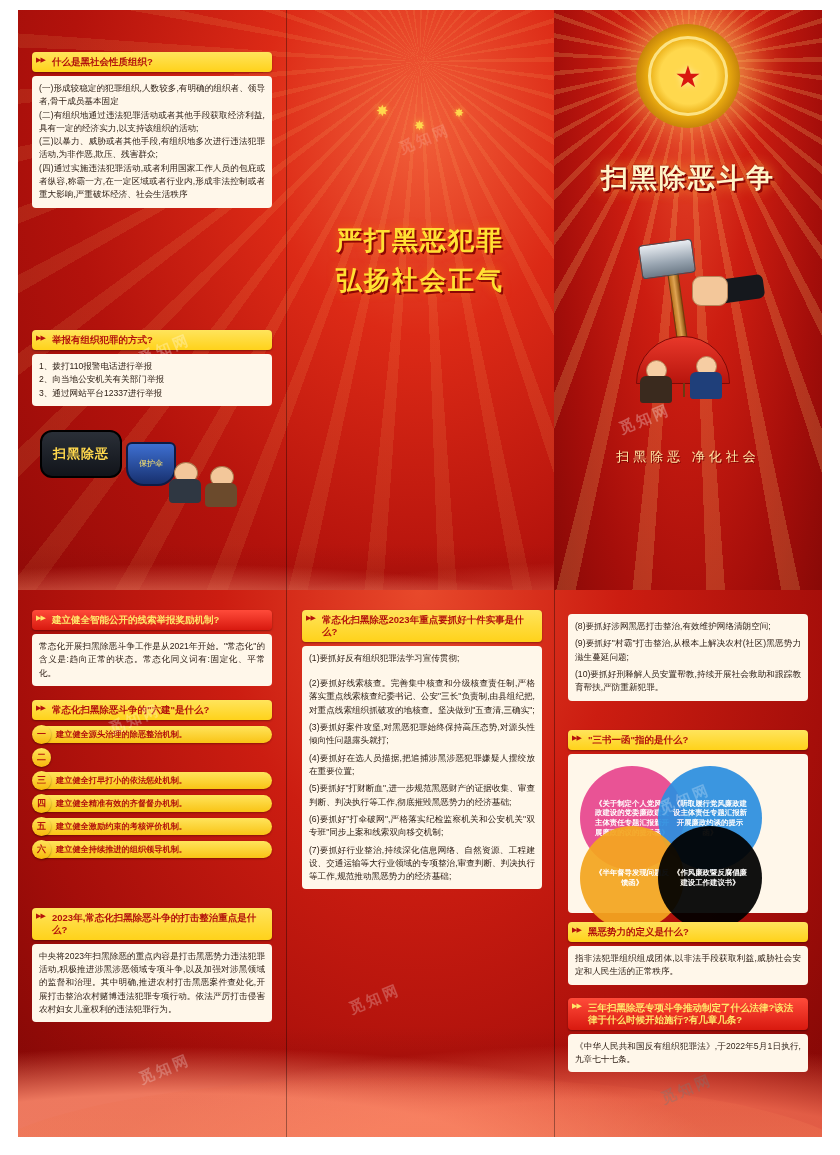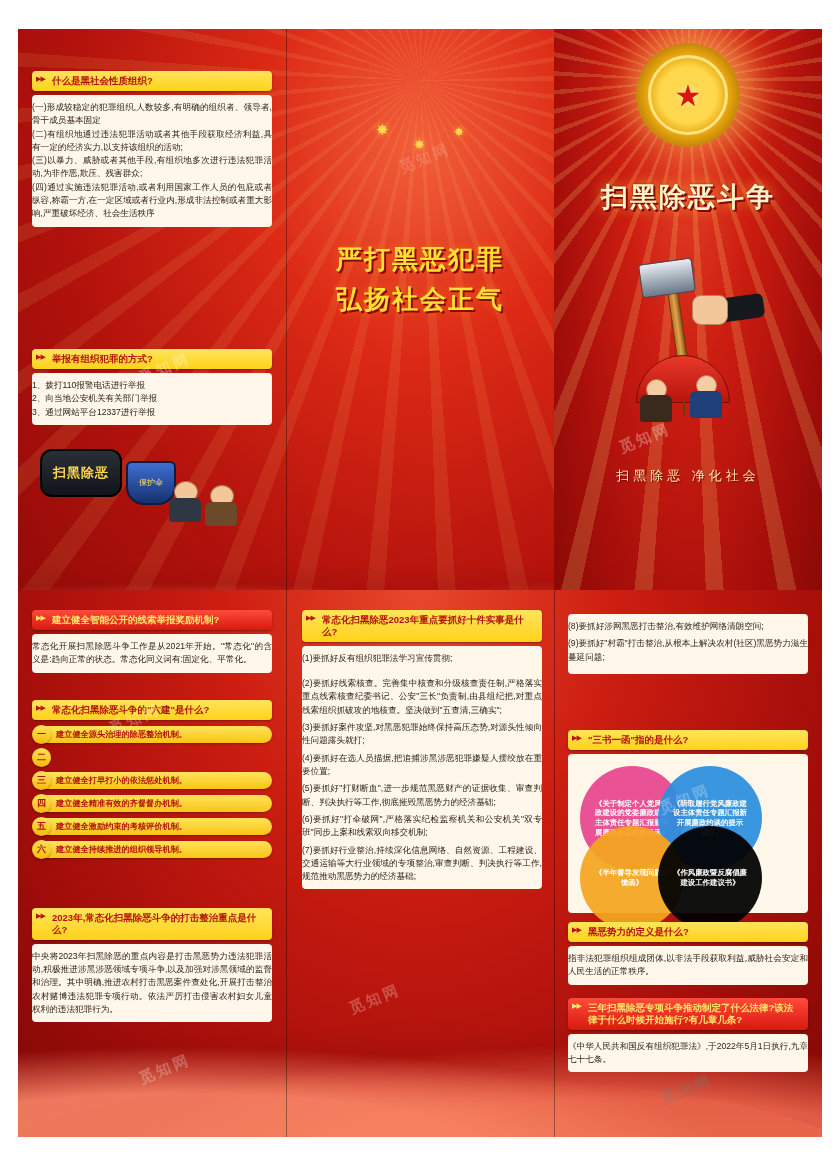--- a/index.html
+++ b/index.html
@@ -1,21 +1,21 @@
 <!DOCTYPE html>
 <html><head>
 <meta charset="utf-8">
 <style>
   html,body{margin:0;padding:0;background:#ffffff;}
   body{width:840px;height:1155px;font-family:"Liberation Sans","DejaVu Sans",sans-serif;-webkit-font-smoothing:antialiased;}
   .page{position:relative;width:840px;height:1155px;overflow:hidden;}
 
   
   .sheet{position:absolute;left:18px;width:804px;background:#c0160f;overflow:hidden;}
-  .sheet.top{top:29px;height:644px;}
+  .sheet.top{top:10px;height:644px;}
   .sheet.bottom{top:590px;height:547px;}
 
   .fold{position:absolute;top:0;bottom:0;width:1px;background:rgba(0,0,0,.35);}
 
   
   .redbg{position:absolute;inset:0;
      background:
        radial-gradient(ellipse at 50% 18%, #f2603a 0%, #dc2a16 28%, #b3120c 62%, #8d0907 100%);
   }
   .redbg2{position:absolute;inset:0;
@@ -38,21 +38,21 @@
      background:linear-gradient(to top,#f07a55,rgba(230,80,50,.15));opacity:.55;}
 
   
   .hdr{position:relative;background:linear-gradient(to bottom,#ffe45c,#ffd21a);
        color:#b3120c;font-weight:bold;border-radius:4px;padding:4px 6px 4px 20px;
        font-size:9.5px;line-height:1.25;box-shadow:0 1px 2px rgba(0,0,0,.35);}
   .hdr:before{content:"\25B6\25B6";position:absolute;left:4px;top:4px;font-size:7px;color:#b3120c;letter-spacing:-1px;}
   .hdr.red{background:linear-gradient(to bottom,#ff4b3a,#d8190f);color:#ffe66a;}
   .hdr.red:before{color:#ffe66a;}
 
-  .body-card{background:#fff7ea;border-radius:4px;margin-top:4px;padding:6px 0;
+  .body-card{background:#fff7ea;border-radius:4px;margin-top:4px;padding:6px 7px;
      color:#2a1b12;font-size:8.6px;line-height:1.55;text-align:justify;}
 
   
   .numlist{margin-top:5px;}
   .numrow{position:relative;display:flex;align-items:center;margin-bottom:4px;height:19px;}
   .numbadge{width:19px;height:19px;border-radius:50%;flex:0 0 19px;
      background:linear-gradient(to bottom,#ffe45c,#f7b80b);color:#b3120c;
      font-size:9px;font-weight:bold;display:flex;align-items:center;justify-content:center;
      box-shadow:0 1px 2px rgba(0,0,0,.4);z-index:2;}
   .numtext{flex:1;height:17px;margin-left:-9px;padding-left:14px;display:flex;align-items:center;
@@ -277,20 +277,21 @@
           <div>(7)要抓好行业整治,持续深化信息网络、自然资源、工程建设、交通运输等大行业领域的专项整治,审查判断、判决执行等工作,规范推动黑恶势力的经济基础;</div>
         </div>
       </div>
     </div>
 
     <div class="bcol" style="left:536px;width:268px">
       <div class="pad" style="top:20px">
         <div class="body-card">
           <div style="margin-bottom:4px">(8)要抓好涉网黑恶打击整治,有效维护网络清朗空间;</div>
           <div style="margin-bottom:4px">(9)要抓好"村霸"打击整治,从根本上解决农村(社区)黑恶势力滋生蔓延问题;</div>
+          <div>(10)要抓好刑释解人员安置帮教,持续开展社会救助和跟踪教育帮扶,严防重新犯罪。</div>
         </div>
       </div>
 
       <div class="pad" style="top:140px">
         <div class="hdr">"三书一函"指的是什么?</div>
         <div class="body-card" style="padding:4px 6px">
           <div class="venn">
             <div class="c c1">《关于制定个人党风廉政建设的党委廉政建设主体责任专题汇报新开展廉政的议的提示函》</div>
             <div class="c c2">《听取履行党风廉政建设主体责任专题汇报新开展廉政约谈的提示函》</div>
             <div class="c c3">《半年督导发现问题反馈函》</div>

